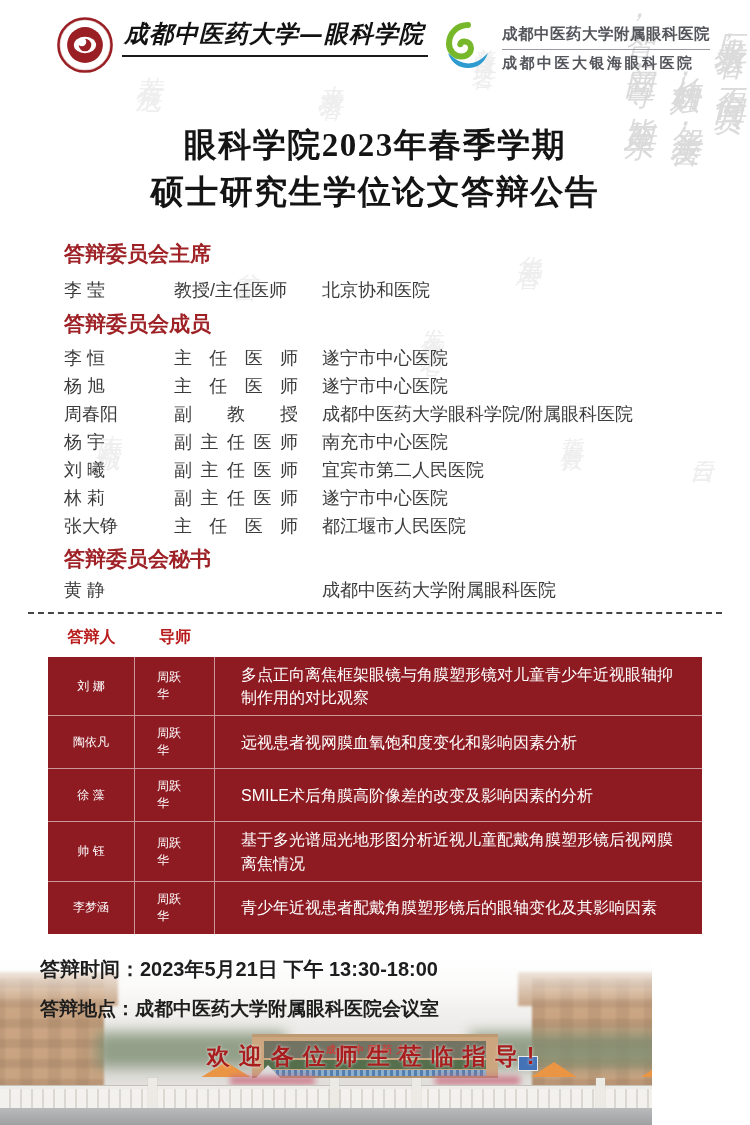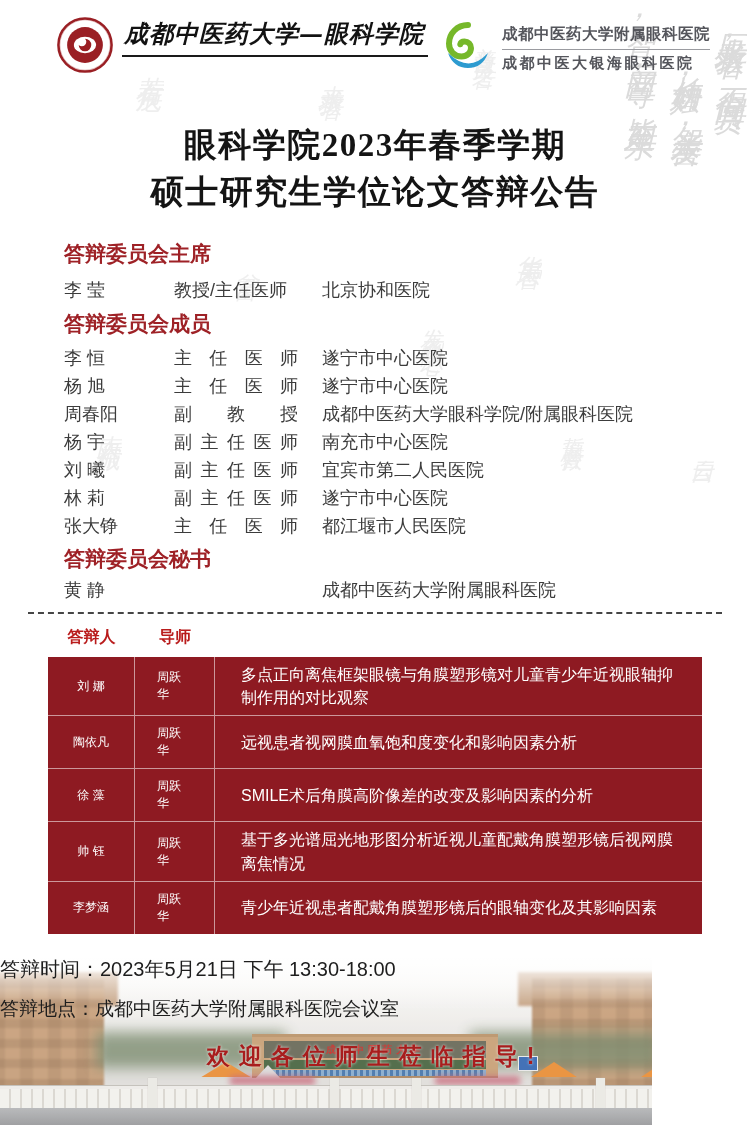--- a/index.html
+++ b/index.html
@@ -58,21 +58,21 @@
   .tbl{margin:8px 48px 0 48px;background:#8e1a22;}
   .trow{display:grid;grid-template-columns:87px 80px 1fr;min-height:52px;
         border-bottom:1px solid rgba(255,255,255,.55);}
   .trow:last-child{border-bottom:none;}
   .tcell{display:flex;align-items:center;justify-content:center;color:#fff;font-size:12px;
          border-right:1px solid rgba(255,255,255,.55);padding:6px 22px;}
   .tcell.thesis{justify-content:flex-start;text-align:left;border-right:none;
                 padding:6px 16px 6px 26px;line-height:1.45;font-size:16px;}
 
   
-  .info-line{font-weight:normal;color:#1d1d1d;}
+  .info-line{padding-left:40px;font-weight:bold;color:#1d1d1d;}
   .info-time{margin-top:22px;font-size:20px;}
   .info-place{margin-top:13px;font-size:19px;}
 
   
   .welcome{position:absolute;left:0;right:0;top:1020px;z-index:3;text-align:center;
            color:#a81d1d;font-weight:bold;font-size:23px;letter-spacing:9px;
            text-shadow:0 0 3px rgba(255,255,255,.8);margin-top:21px;}
 
   
   .photo{position:absolute;left:0;bottom:0;width:652px;height:235px;z-index:1;overflow:hidden;}

